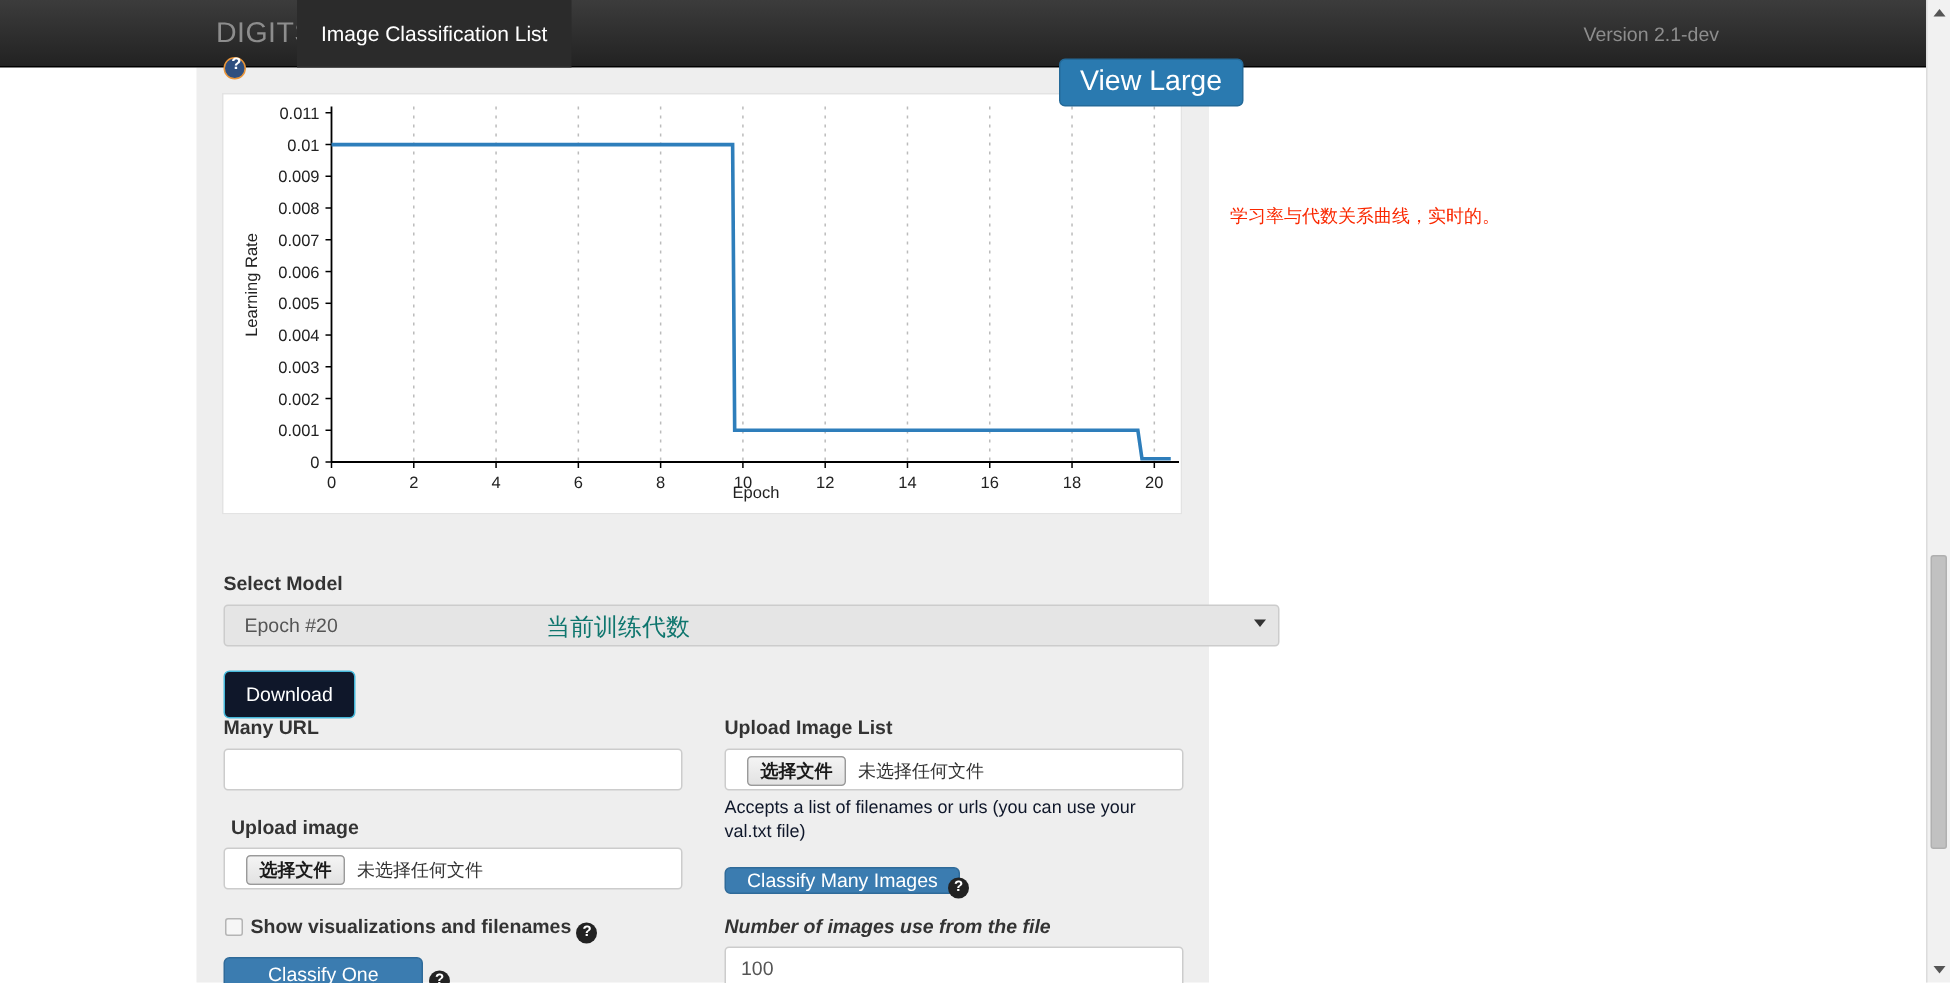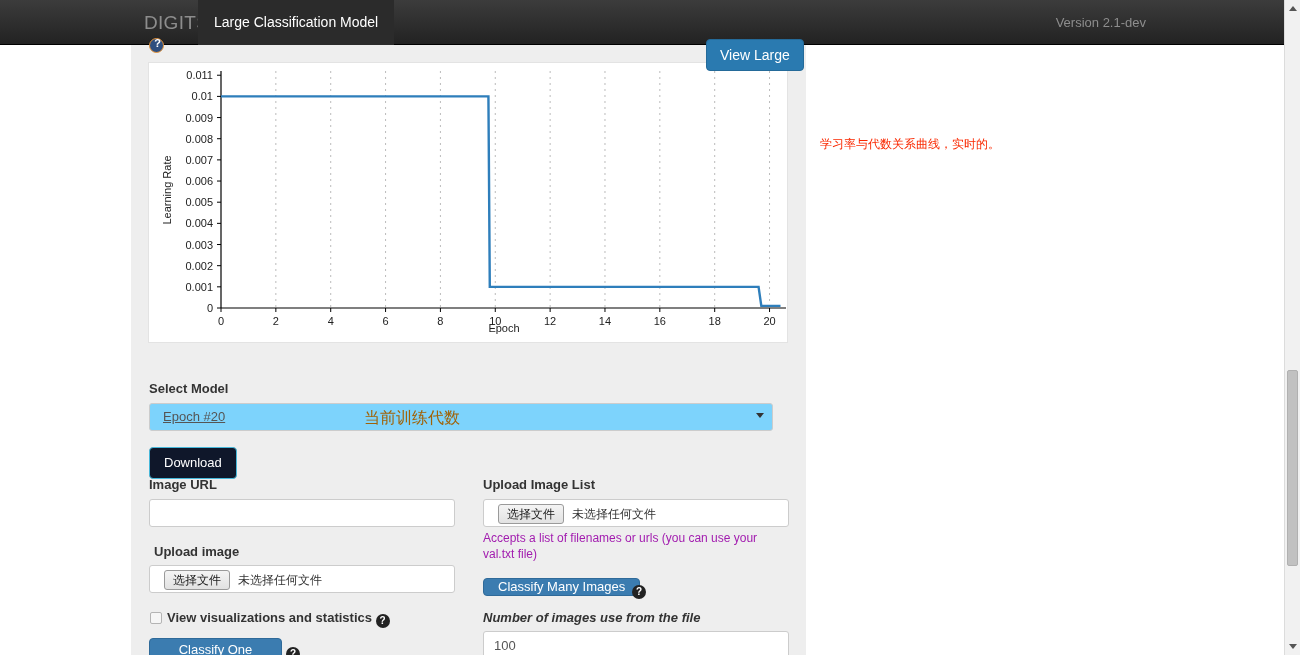--- a/index.html
+++ b/index.html
@@ -78,21 +78,21 @@
   }
 
   
   #view-large-btn {
     position: absolute; left: 706px; top: 39px;
     padding: 7px 13px;
     background: #2a7ab0;
     border: 1px solid #246a99;
     border-radius: 4px;
     color: #ffffff;
-    font-size: 14px;
+    font-size: 19px;
     line-height: 16px;
     cursor: pointer;
     z-index: 22;
   }
 
   
   #chart-card {
     position: absolute; left: 148px; top: 62px;
     width: 640px; height: 281px;
     background: #ffffff;
@@ -103,48 +103,47 @@
 
   
   #annot-chart {
     position: absolute; left: 820px; top: 136px;
     color: #fa2800;
     font-size: 12px;
     white-space: nowrap;
   }
   #annot-select {
     position: absolute; left: 364px; top: 408px;
-    color: #a16207;
+    color: #0f766e;
     font-size: 16px;
     white-space: nowrap;
     pointer-events: none;
     z-index: 6;
   }
 
   
   .field-label {
     font-size: 13px;
     font-weight: bold;
     color: #333333;
     text-align: center;
   }
   #select-model-label { position: absolute; left: 149px; top: 381px; }
 
   #model-select {
     position: absolute; left: 149px; top: 403px;
-    width: 624px; height: 28px;
-    background: #7dd3fc;
+    width: 704px; height: 28px;
+    background: #e5e5e5;
     border: 1px solid #cccccc;
     border-radius: 3px;
     font-size: 13px;
     color: #555555;
     padding: 0 24px 0 13px;
     line-height: 26px;
     cursor: pointer;
-    text-decoration: underline;
   }
   #model-select-caret {
     position: absolute; right: 8px; top: 9px;
     width: 0; height: 0;
     border-left: 4px solid transparent;
     border-right: 4px solid transparent;
     border-top: 5px solid #333333;
   }
 
   #download-btn {
@@ -191,20 +190,21 @@
     position: absolute; left: 14px; top: 4px;
     padding: 2px 8px;
     background: linear-gradient(to bottom, #f4f4f4, #e2e2e2);
     border: 1px solid #9a9a9a;
     border-radius: 3px;
     font-size: 12px;
     color: #1a1a1a;
     line-height: 14px;
     cursor: pointer;
     font-family: "DejaVu Sans", sans-serif;
+    font-weight: bold;
   }
   .file-name {
     position: absolute; left: 88px; top: 6px;
     font-size: 12px;
     color: #333333;
     font-family: Liberation Mono, monospace;
   }
 
   #show-viz-check {
     position: absolute; left: 150px; top: 612px;
@@ -254,21 +254,21 @@
     text-align: center; line-height: 14px;
     cursor: pointer;
   }
 
   
   #upload-list-label { position: absolute; left: 483px; top: 477px; }
   #upload-list-help {
     position: absolute; left: 483px; top: 530px;
     width: 300px;
     font-size: 12px;
-    color: #a21caf;
+    color: #0f172a;
     line-height: 16px;
   }
   #classify-many-btn {
     position: absolute; left: 483px; top: 578px;
     padding: 0 14px;
     background: #3b7cb0;
     border: 1px solid #2f6a99;
     border-radius: 4px;
     color: #ffffff;
     font-size: 13px;
@@ -320,21 +320,21 @@
     border: 1px solid #b0b0b0;
     border-radius: 2px;
     cursor: pointer;
   }
 </style>
 </head>
 <body>
 
 <div id="navbar">
   <div id="brand">DIGITS</div>
-  <div id="nav-tab">Large Classification Model</div>
+  <div id="nav-tab">Image Classification List</div>
   <div id="version-label">Version 2.1-dev</div>
 </div>
 
 <div id="left-white"></div>
 <div id="right-white"></div>
 <div id="gray-panel"></div>
 
 <div id="top-help-icon"></div>
 
 <div id="view-large-btn">View Large</div>
@@ -416,32 +416,32 @@
 <div id="annot-select">当前训练代数</div>
 
 <div id="select-model-label" class="field-label">Select Model</div>
 <div id="model-select">
   <span>Epoch #20</span>
   <span id="model-select-caret"></span>
 </div>
 
 <div id="download-btn">Download</div>
 
-<div id="image-url-label" class="field-label">Image URL</div>
+<div id="image-url-label" class="field-label">Many URL</div>
 <input id="image-url-input" type="text" value="" style="">
 
 <div id="upload-image-label" class="field-label">Upload image</div>
 <div id="upload-image-box">
   <span class="file-btn">选择文件</span>
   <span class="file-name">未选择任何文件</span>
 </div>
 
 <div id="show-viz-check"></div>
 <div id="show-viz-label">
-  <span>View visualizations and statistics</span>
+  <span>Show visualizations and filenames</span>
   <span class="help-badge">?</span>
 </div>
 
 <div id="classify-one-btn">Classify One</div>
 <div id="classify-one-help">?</div>
 
 <div id="upload-list-label" class="field-label">Upload Image List</div>
 <div id="upload-list-box">
   <span class="file-btn">选择文件</span>
   <span class="file-name">未选择任何文件</span>

